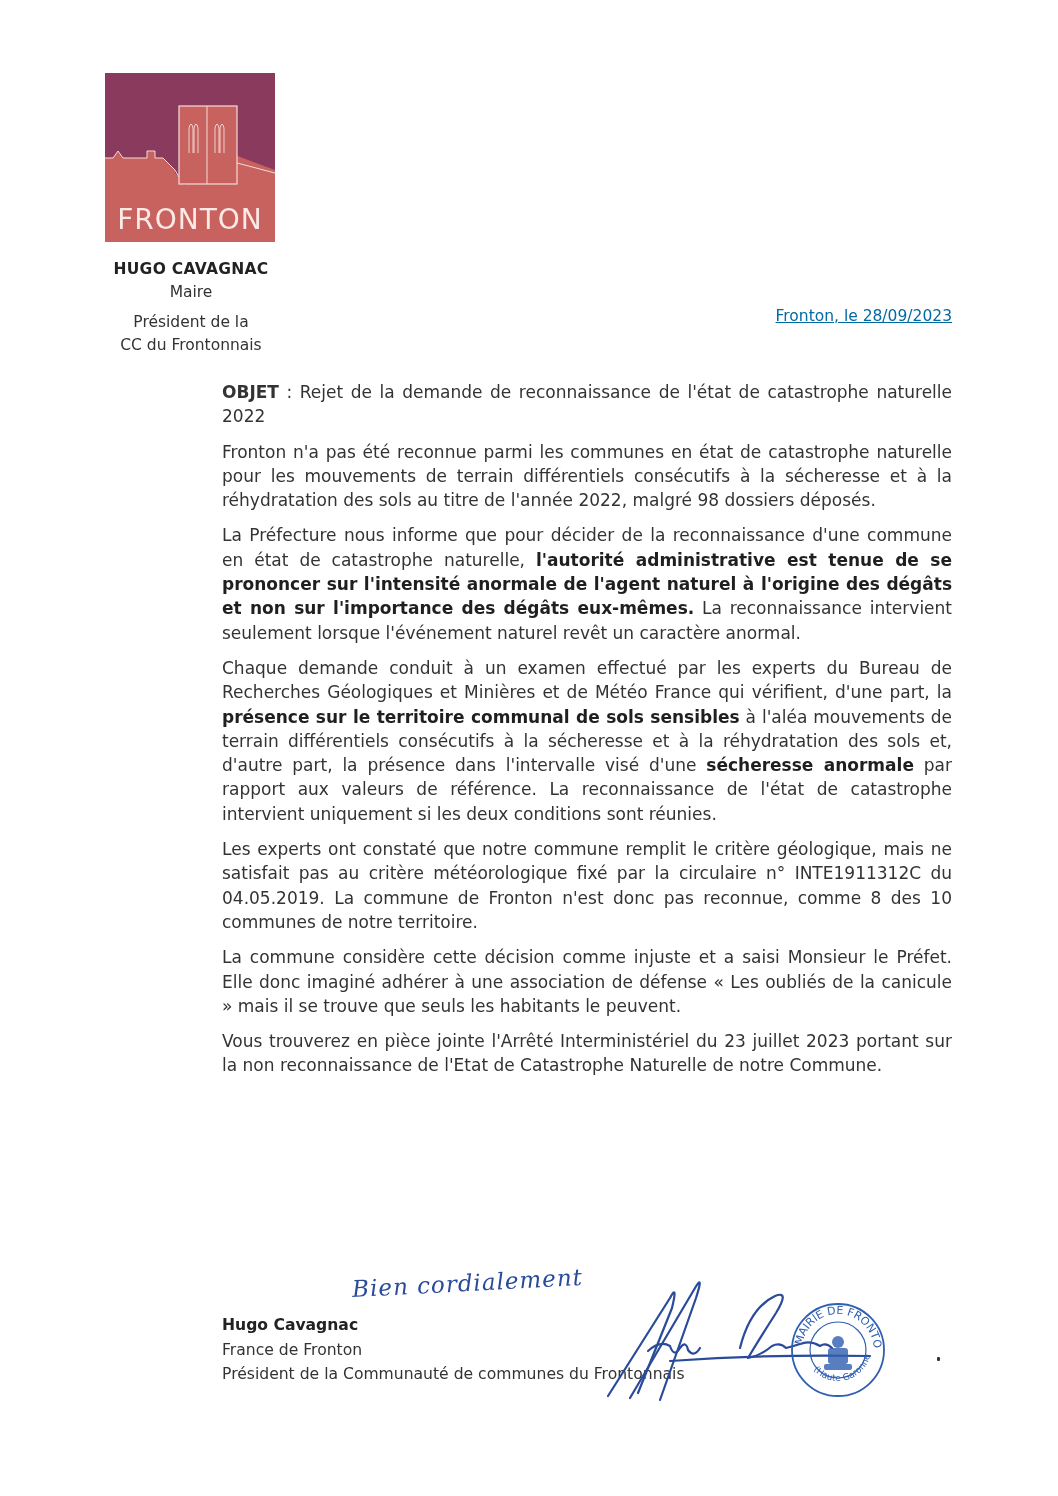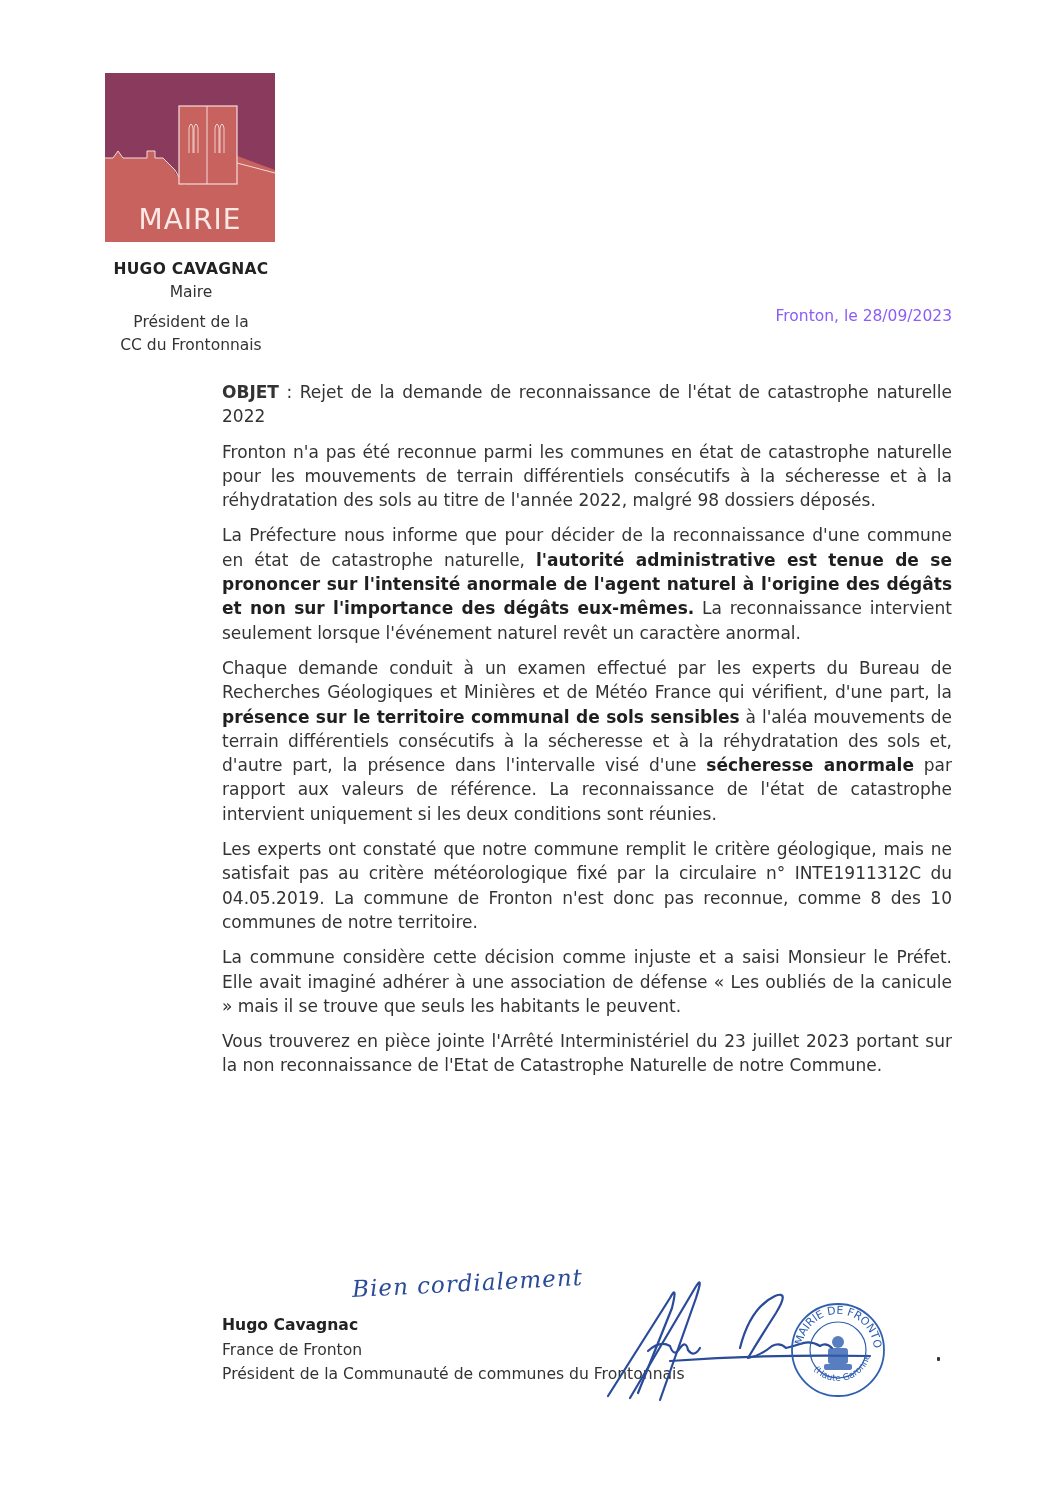--- a/index.html
+++ b/index.html
@@ -18,21 +18,21 @@
       letter-spacing: 1px; font-weight: normal;
     }
     .header-block {
       position: absolute; left: 96px; top: 258px; width: 190px; text-align: center;
       font-size: 15.5px; line-height: 23px; color: #333;
     }
     .header-block .name { font-weight: bold; font-size: 15.5px; letter-spacing: 0.3px; color: #222; }
     .header-block .gap { height: 7px; }
     .date {
       position: absolute; left: 700px; top: 307px; width: 252px; text-align: right;
-      font-size: 15.5px; color: #8b5cf6;
+      font-size: 15.5px; color: #0369a1; text-decoration: underline;
     }
     .body-text {
       position: absolute; left: 222px; top: 380px; width: 730px;
       font-size: 17px; line-height: 24.3px; color: #333;
     }
     .body-text p { margin: 0 0 11px 0; text-align: justify; }
     .body-text b { color: #1f1f1f; }
     .objet-label { font-weight: bold; }
     .greeting { margin-top: 20px !important; margin-bottom: 20px !important; }
     .handwritten {
@@ -59,21 +59,21 @@
 
     <rect x="74" y="33" width="58" height="78" fill="#c8625f" stroke="#f3dcd8" stroke-width="1.2"></rect>
     <line x1="102" y1="33" x2="102" y2="111" stroke="#f3dcd8" stroke-width="1"></line>
     <path d="M84,80 L84,55 Q86,47 88,55 L88,80" fill="none" stroke="#f3dcd8" stroke-width="0.9"></path>
     <path d="M89,80 L89,55 Q91,47 93,55 L93,80" fill="none" stroke="#f3dcd8" stroke-width="0.9"></path>
     <path d="M110,80 L110,55 Q112,47 114,55 L114,80" fill="none" stroke="#f3dcd8" stroke-width="0.9"></path>
     <path d="M115,80 L115,55 Q117,47 119,55 L119,80" fill="none" stroke="#f3dcd8" stroke-width="0.9"></path>
     <path d="M0,85 L8,85 L13,78 L18,85 L42,85 L42,78 L50,78 L50,85 L58,85 L70,97 L74,104" fill="none" stroke="#f3dcd8" stroke-width="1"></path>
     <path d="M132,90 L170,100" fill="none" stroke="#f3dcd8" stroke-width="1"></path>
   </svg>
-  <div class="logo-text">MAIRIE</div>
+  <div class="logo-text">FRONTON</div>
 </div>
 
 <div class="header-block">
   <div class="name">HUGO CAVAGNAC</div>
   <div>Maire</div>
   <div class="gap"></div>
   <div>Président de la</div>
   <div>CC du Frontonnais</div>
 </div>
 
@@ -84,21 +84,21 @@
     <span class="objet-label">OBJET</span><span> : </span><span>Rejet de la demande de reconnaissance de l'état de catastrophe naturelle 2022</span>
   </p>
 
   <p>Fronton n'a pas été reconnue parmi les communes en état de catastrophe naturelle pour les mouvements de terrain différentiels consécutifs à la sécheresse et à la réhydratation des sols au titre de l'année 2022, malgré 98 dossiers déposés.</p>
 
   <p><span>La Préfecture nous informe que pour décider de la reconnaissance d'une commune en état de catastrophe naturelle, </span><b>l'autorité administrative est tenue de se prononcer sur l'intensité anormale de l'agent naturel à l'origine des dégâts et non sur l'importance des dégâts eux-mêmes.</b><span> La reconnaissance intervient seulement lorsque l'événement naturel revêt un caractère anormal.</span></p>
 
   <p><span>Chaque demande conduit à un examen effectué par les experts du Bureau de Recherches Géologiques et Minières et de Météo France qui vérifient, d'une part, la </span><b>présence sur le territoire communal de sols sensibles</b><span> à l'aléa mouvements de terrain différentiels consécutifs à la sécheresse et à la réhydratation des sols et, d'autre part, la présence dans l'intervalle visé d'une </span><b>sécheresse anormale</b><span> par rapport aux valeurs de référence. La reconnaissance de l'état de catastrophe intervient uniquement si les deux conditions sont réunies.</span></p>
 
   <p>Les experts ont constaté que notre commune remplit le critère géologique, mais ne satisfait pas au critère météorologique fixé par la circulaire n° INTE1911312C du 04.05.2019. La commune de Fronton n'est donc pas reconnue, comme 8 des 10 communes de notre territoire.</p>
-  <p>La commune considère cette décision comme injuste et a saisi Monsieur le Préfet. Elle avait imaginé adhérer à une association de défense « Les oubliés de la canicule » mais il se trouve que seuls les habitants le peuvent.</p>
+  <p>La commune considère cette décision comme injuste et a saisi Monsieur le Préfet. Elle donc imaginé adhérer à une association de défense « Les oubliés de la canicule » mais il se trouve que seuls les habitants le peuvent.</p>
   <p>Vous trouverez en pièce jointe l'Arrêté Interministériel du 23 juillet 2023 portant sur la non reconnaissance de l'Etat de Catastrophe Naturelle de notre Commune.</p>
 </div>
 
 <div class="handwritten">Bien cordialement</div>
 
 <div class="sig-block">
   <div class="sig-name">Hugo Cavagnac</div>
   <div>France de Fronton</div>
   <div>Président de la Communauté de communes du Frontonnais</div>
 </div>

